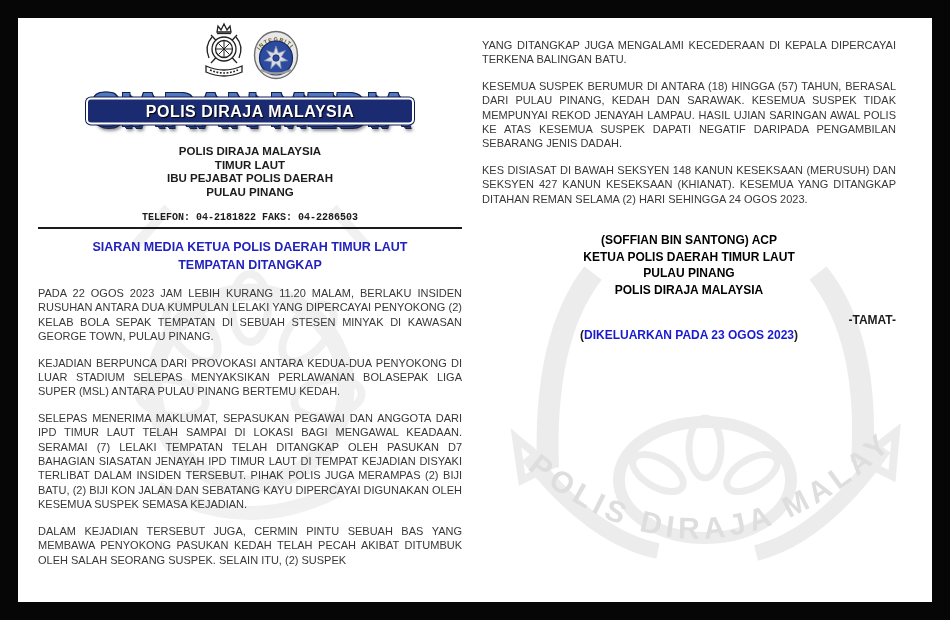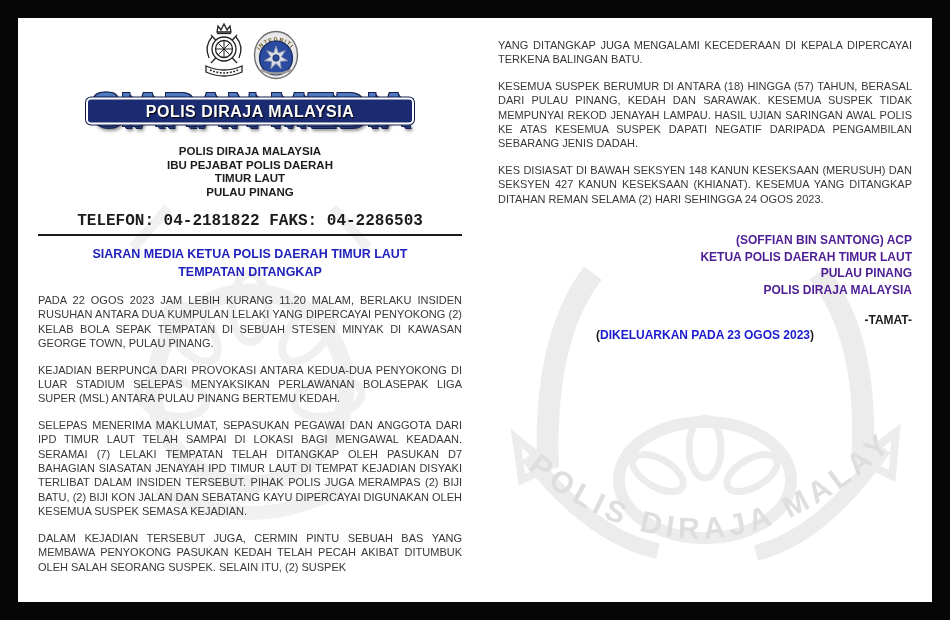--- a/index.html
+++ b/index.html
@@ -9,53 +9,53 @@
   }
   .sheet{
     position:absolute;left:18px;top:18px;width:914px;height:584px;
     background:#ffffff;overflow:hidden;
   }
   .wm{position:absolute;z-index:0;pointer-events:none;}
   .wm-left{left:20px;top:170px;width:424px;height:414px;}
   .wm-right{left:480px;top:0;width:414px;height:584px;}
   .col{position:absolute;top:0;height:584px;z-index:1;}
   .col-left{left:20px;width:424px;}
-  .col-right{left:480px;width:414px;}
+  .col-right{left:464px;width:414px;}
 
   
   .logos{display:flex;justify-content:center;align-items:flex-end;gap:7px;margin-top:4px;height:58px;}
   .banner{position:relative;width:348px;height:50px;margin:6px auto 0 auto;text-align:center;}
   .banner3d{
     font-size:45px;font-weight:800;letter-spacing:-1px;line-height:48px;
     color:#4f78c0;white-space:nowrap;transform:scaleY(1.08);
     text-shadow:-1px -1px 0 #14214f,1px -1px 0 #14214f,-1px 1px 0 #14214f,1px 1px 0 #14214f,
       2px 2px 0 #2a3b75,3px 3px 0 #14214f,4px 4px 3px rgba(40,40,40,.5);
   }
   .bannerbar{
     position:absolute;left:10px;right:10px;top:50%;transform:translateY(-50%);
     height:23px;line-height:23px;background:#1b2b72;border:2px solid #ffffff;
     box-shadow:0 0 0 1px #101c4e;border-radius:5px;
     color:#ffffff;font-weight:bold;font-size:16px;letter-spacing:.5px;white-space:nowrap;
     text-shadow:1px 1px 1px #000;
   }
   .address{margin-top:9px;text-align:center;font-weight:bold;font-size:11.5px;line-height:13.5px;color:#1c1c1c;}
   .contact{
     margin-top:13px;text-align:center;font-family:"Liberation Mono","DejaVu Sans Mono",monospace;
-    font-weight:bold;font-size:16px;color:#1c1c1c;letter-spacing:0;
+    font-weight:bold;font-size:10px;color:#1c1c1c;letter-spacing:0;
   }
   .rule{border-top:2px solid #1b1b1b;margin-top:4px;}
   .title{margin-top:10px;text-align:center;font-weight:bold;font-size:12.5px;line-height:17.5px;color:#2121bd;}
 
   .para{
     margin:0 0 12px 0;text-align:justify;font-size:11px;line-height:14.4px;color:#383838;
   }
   .col-left .para:first-of-type{margin-top:12px;}
   .col-right .para:first-of-type{margin-top:20px;}
 
-  .sig{margin-top:26px;text-align:right;font-weight:bold;font-size:12px;line-height:16.5px;color:#4c1d95;}
+  .sig{margin-top:26px;text-align:center;font-weight:bold;font-size:12px;line-height:16.5px;color:#000000;}
   .tamat{margin-top:15px;text-align:right;font-weight:bold;font-size:12px;color:#1c1c1c;}
   .released{text-align:center;font-weight:bold;font-size:12px;line-height:16.5px;color:#1c1c1c;}
   .released .blue{color:#1a1ad1;}
 </style>
 </head>
 <body>
 
 <div class="sheet">
 
   <svg class="wm wm-left" viewBox="0 0 424 414">
@@ -132,22 +132,22 @@
       </svg>
     </div>
 
     <div class="banner">
       <div class="banner3d">SIARAN MEDIA</div>
       <div class="bannerbar">POLIS DIRAJA MALAYSIA</div>
     </div>
 
     <div class="address">
       <div>POLIS DIRAJA MALAYSIA</div>
+      <div>TIMUR LAUT</div>
       <div>IBU PEJABAT POLIS DAERAH</div>
-      <div>TIMUR LAUT</div>
       <div>PULAU PINANG</div>
     </div>
 
     <div class="contact">TELEFON: 04-2181822 FAKS: 04-2286503</div>
     <div class="rule"></div>
 
     <div class="title">
       <div>SIARAN MEDIA KETUA POLIS DAERAH TIMUR LAUT</div>
       <div>TEMPATAN DITANGKAP</div>
     </div>

